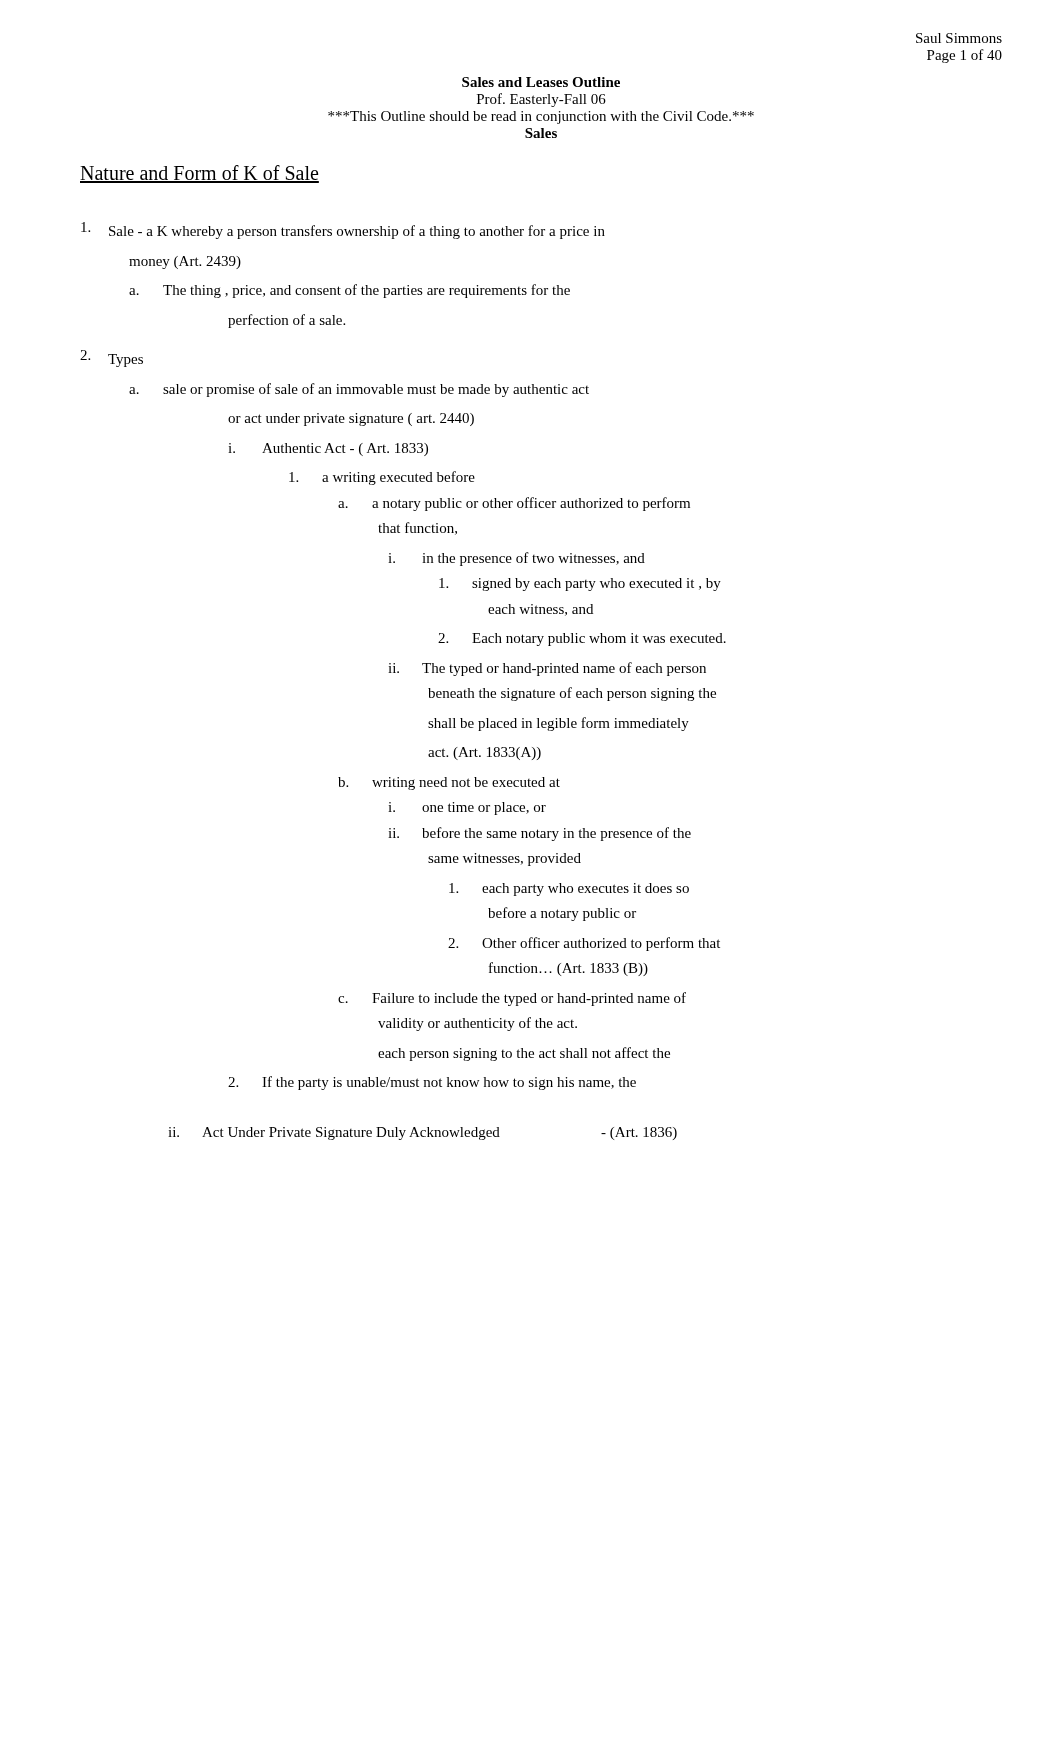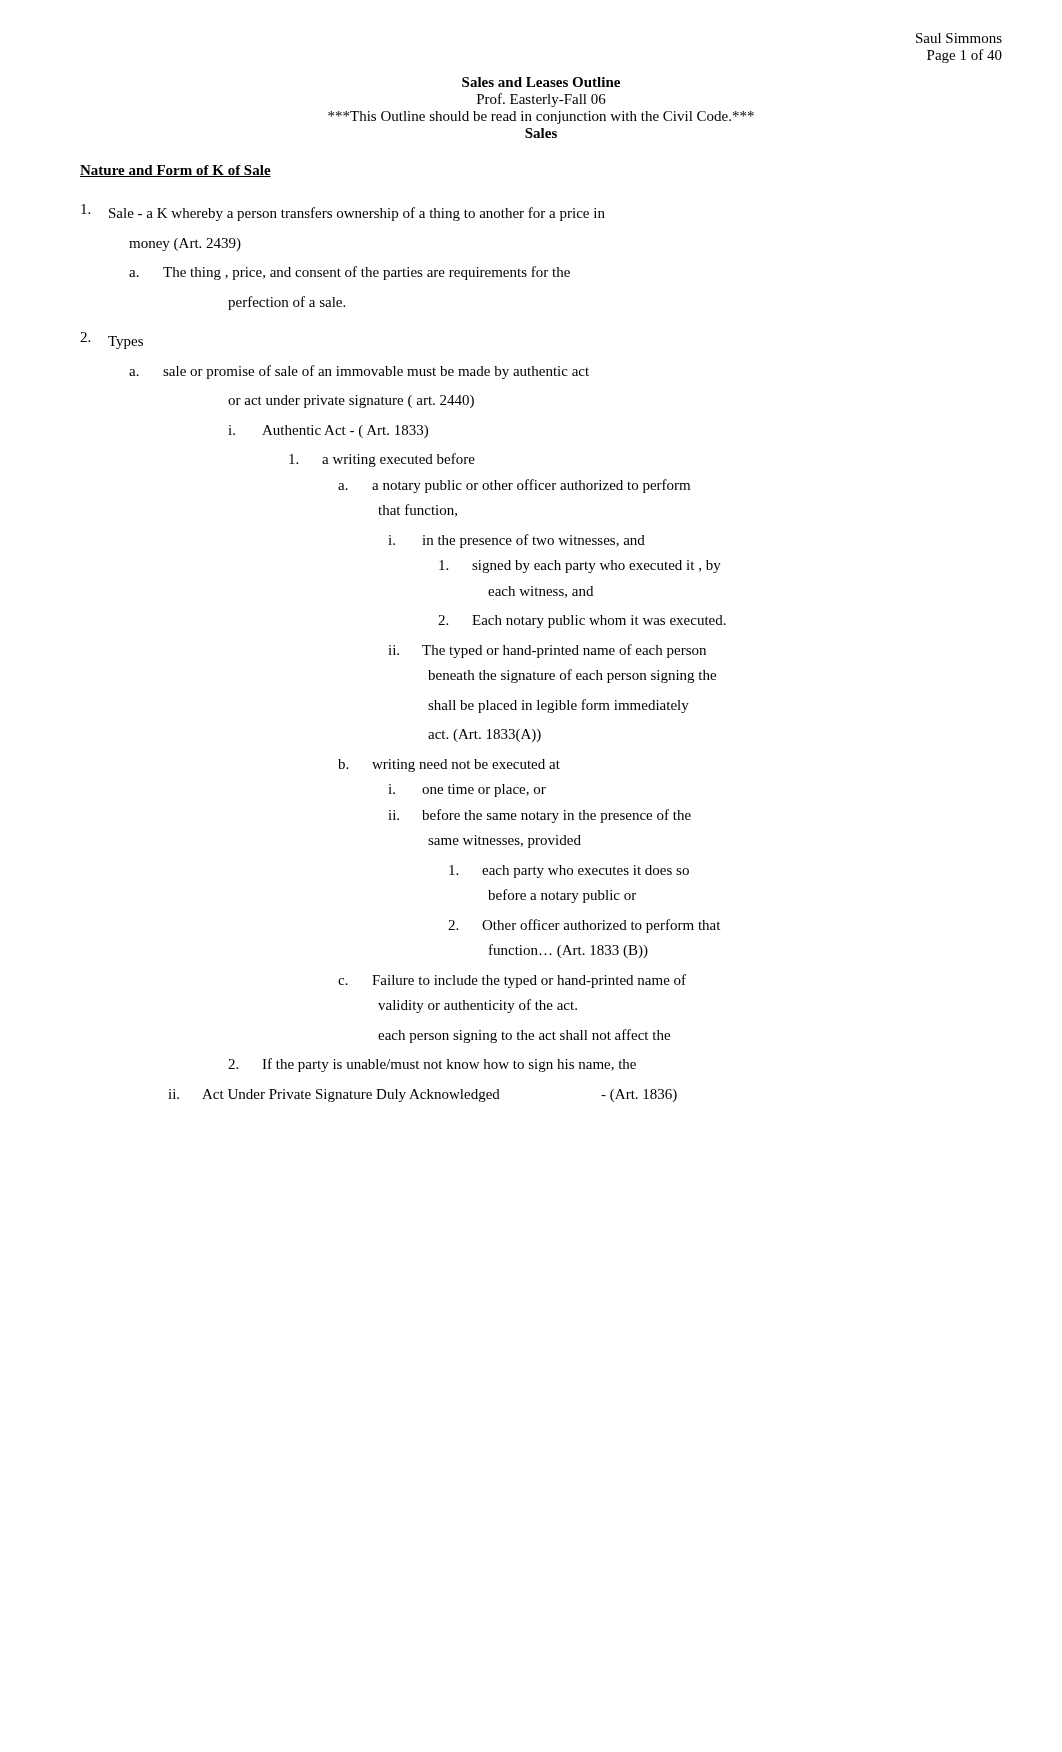--- a/index.html
+++ b/index.html
@@ -25,24 +25,23 @@
     .doc-header {
       text-align: center;
       margin-bottom: 20px;
       font-size: 15px;
     }
     .doc-header .title {
       font-weight: bold;
     }
     .section-heading {
       text-decoration: underline;
-      margin-bottom: 8px;
-      font-size: 15px;
+      margin-bottom: 20px;
+      font-size: 20px;
       display: inline-block;
-      font-weight: bold;
     }
     .top-level-item {
       display: flex;
       margin-bottom: 6px;
       align-items: flex-start;
     }
     .top-level-num {
       min-width: 28px;
       font-weight: normal;
     }
@@ -196,21 +195,21 @@
     <div class="para" style="margin-left:270px;">validity or authenticity of the act.</div>
     <div class="para" style="margin-left:270px;">each person signing to the act shall not affect the</div>
 
     <div class="flex-row" style="margin-left:120px; margin-top:4px;">
       <span class="label-prefix">2.</span>
       <span class="row-content">If the party is unable/must not know how to sign his name, the</span>
     </div>
 
     <div class="flex-row" style="margin-left:60px; margin-top:4px;">
       <span class="label-prefix">ii.</span>
-      <span style="flex:1;">
+      <span style="flex:1;margin-top:20px;">
         <span>Act Under Private Signature Duly Acknowledged</span>
         &nbsp;&nbsp;&nbsp;&nbsp;&nbsp;&nbsp;&nbsp;&nbsp;&nbsp;&nbsp;&nbsp;&nbsp;&nbsp;&nbsp;&nbsp;&nbsp;&nbsp;&nbsp;&nbsp;&nbsp;&nbsp;&nbsp;&nbsp;&nbsp;&nbsp;
         <span>- (Art. 1836)</span>
       </span>
     </div>
 
   </div>
 </div>
 
 </body></html>

